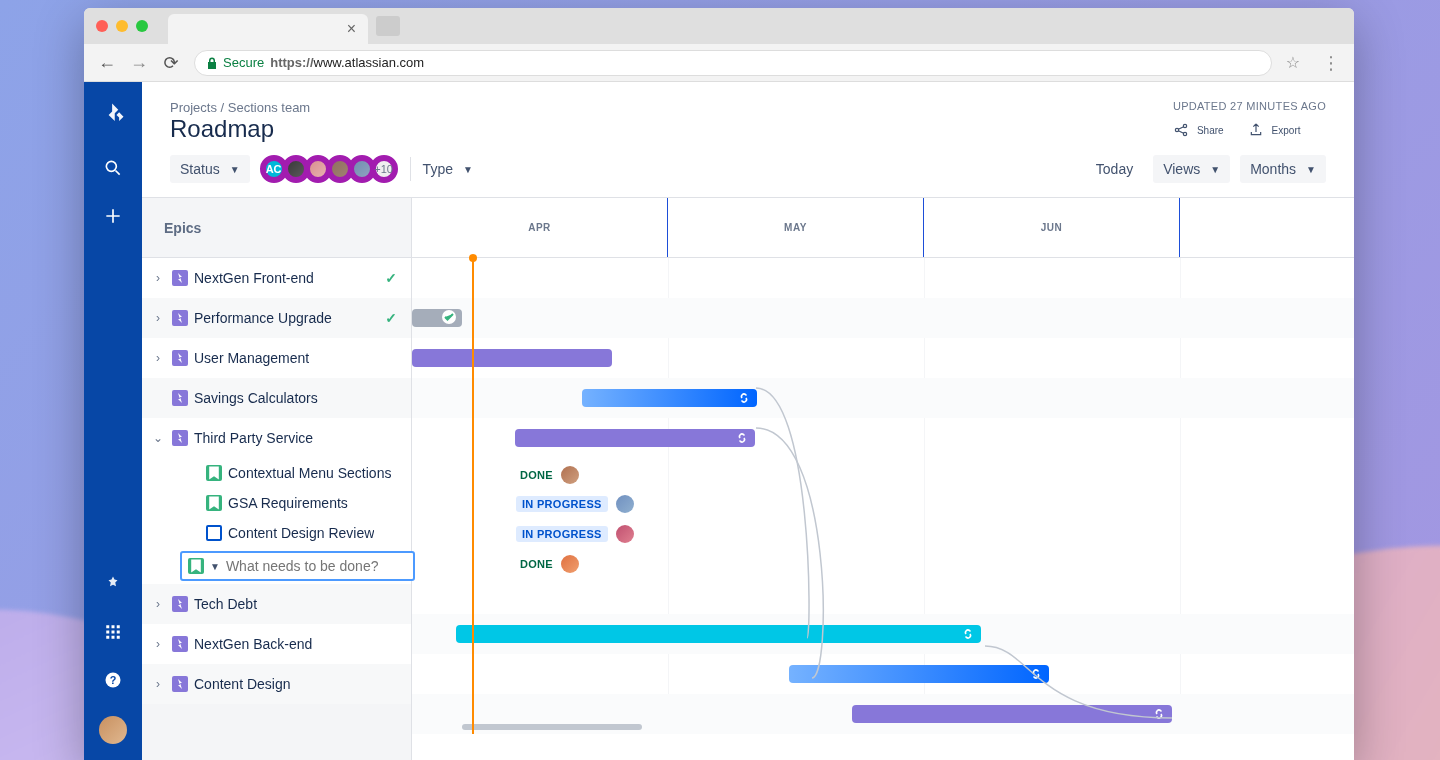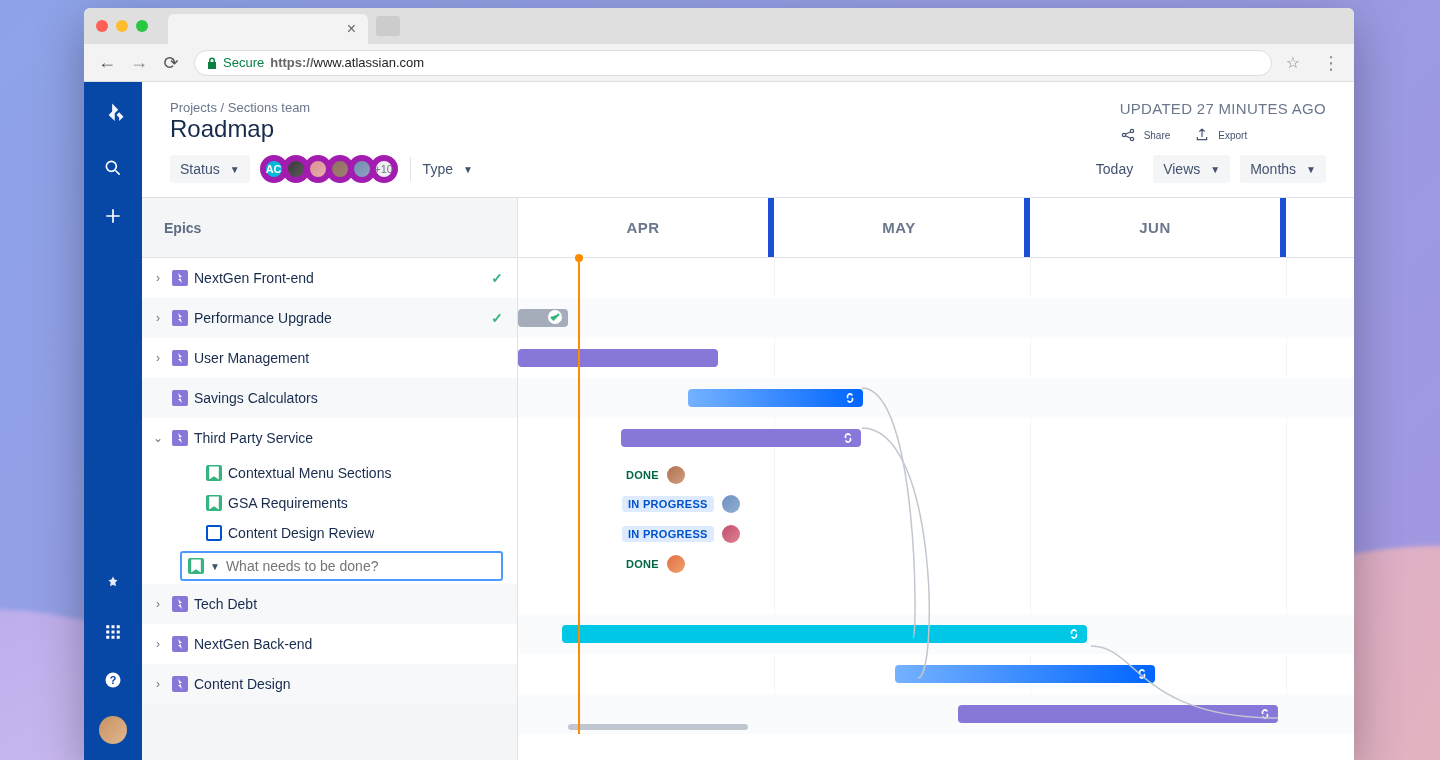--- a/index.html
+++ b/index.html
@@ -35,45 +35,45 @@
 .logo { width: 28px; height: 28px; margin-bottom: 28px; }
 .sb-icon { width: 24px; height: 24px; margin-bottom: 24px; display: flex; align-items: center; justify-content: center; cursor: pointer; }
 .sb-spacer { flex: 1; }
 .sb-avatar { width: 28px; height: 28px; border-radius: 50%; background: linear-gradient(135deg, #c89060, #e0b890); margin-bottom: 16px; }
 
 .main { flex: 1; display: flex; flex-direction: column; overflow: hidden; }
 .header { padding: 18px 28px 0 28px; }
 .crumbs { font-size: 13px; color: #6b778c; }
 .crumbs a { color: #6b778c; text-decoration: none; }
 .title { font-size: 24px; font-weight: 500; color: #172b4d; }
-.updated { font-size: 15px; color: #6b778c; letter-spacing: 0.3px; }
+.updated { font-size: 11px; color: #6b778c; letter-spacing: 0.3px; }
 .actions { display: flex; gap: 24px; color: #42526e; font-size: 10px; }
 .action { display: flex; align-items: center; gap: 8px; cursor: pointer; }
 
 .filters { display: flex; align-items: center; padding: 12px 28px 14px 28px; gap: 12px; }
 .filter-btn { background: #f4f5f7; border-radius: 3px; padding: 6px 10px; display: flex; align-items: center; gap: 10px; font-size: 14px; color: #42526e; cursor: pointer; }
 .chevron { font-size: 10px; color: #42526e; }
 .avatars { display: flex; margin-left: 4px; }
 .av { width: 28px; height: 28px; border-radius: 50%; border: 6px solid #a21caf; margin-left: -6px; background-size: cover; }
 .av-ac { background: #00b8d9; color: #fff; font-size: 11px; font-weight: 600; display:flex; align-items:center; justify-content:center; }
 .av1 { background: linear-gradient(135deg,#3a3a3a,#5a5a5a); }
 .av2 { background: linear-gradient(135deg,#d89090,#e8b0b0); }
 .av3 { background: linear-gradient(135deg,#907060,#a08070); }
 .av4 { background: linear-gradient(135deg,#7090b0,#90a0c0); }
 .av-more { background: #efefef; color: #6b778c; font-size: 11px; display:flex; align-items:center; justify-content:center; }
 .divider { width: 1px; height: 24px; background: #dfe1e6; }
 .type-filter { font-size: 14px; color: #42526e; display: flex; align-items: center; gap: 10px; cursor: pointer; }
 .filters-right { margin-left: auto; display: flex; gap: 10px; }
 
 .roadmap { flex: 1; border-top: 1px solid #dfe1e6; display: flex; overflow: hidden; position: relative; }
-.epics-col { width: 376px; border-right: 1px solid #dfe1e6; background: #f4f5f7; display: flex; flex-direction: column; }
+.epics-col { width: 270px; border-right: 1px solid #dfe1e6; background: #f4f5f7; display: flex; flex-direction: column; }
 .epics-header { height: 60px; display: flex; align-items: center; padding-left: 22px; font-size: 14px; font-weight: 600; color: #5e6c84; border-bottom: 1px solid #dfe1e6; }
 .timeline-col { flex: 1; position: relative; overflow: hidden; }
 .month-header { height: 60px; display: flex; border-bottom: 1px solid #dfe1e6; position: relative; }
-.month { flex: 0 0 256px; display: flex; align-items: center; justify-content: center; font-size: 15px; font-weight: 600; color: #6b778c; letter-spacing: 0.5px; border-right: 6px solid #1d4ed8; }
+.month { flex: 0 0 256px; display: flex; align-items: center; justify-content: center; font-size: 10px; font-weight: 600; color: #6b778c; letter-spacing: 0.5px; border-right: 1px solid #1d4ed8; }
 
 .rows { position: relative; }
 .row { height: 40px; display: flex; align-items: center; padding-left: 8px; gap: 6px; font-size: 14px; color: #172b4d; border-bottom: 0; }
 .row.striped { background: #f7f8f9; }
 .row-toggle { width: 16px; text-align: center; color: #6b778c; font-size: 12px; cursor: pointer; }
 .epic-icon { width: 16px; height: 16px; background: #8777d9; border-radius: 2px; display: flex; align-items: center; justify-content: center; }
 .epic-icon svg { width: 10px; height: 10px; }
 .story-icon { width: 16px; height: 16px; background: #36b37e; border-radius: 2px; display: flex; align-items: center; justify-content: center; }
 .task-icon { width: 16px; height: 16px; background: #fff; border: 2px solid #0052cc; border-radius: 2px; }
 .check { color: #36b37e; font-size: 14px; font-weight: bold; margin-left: auto; margin-right: 14px; }

